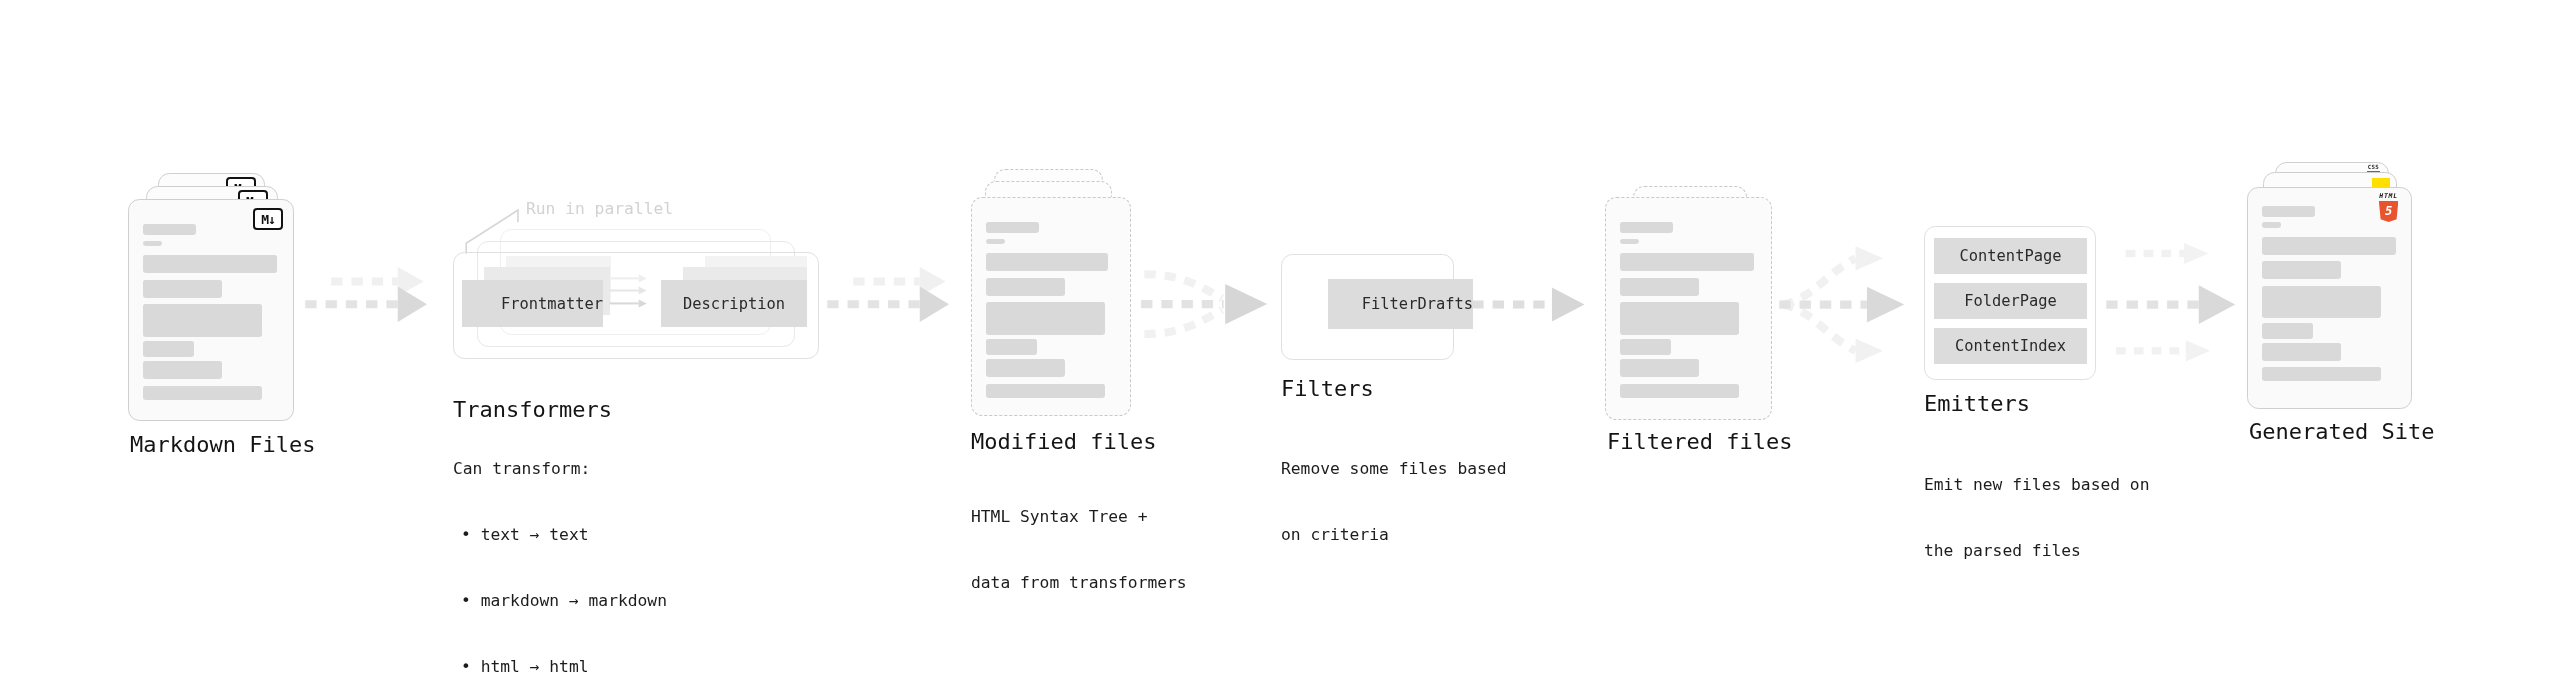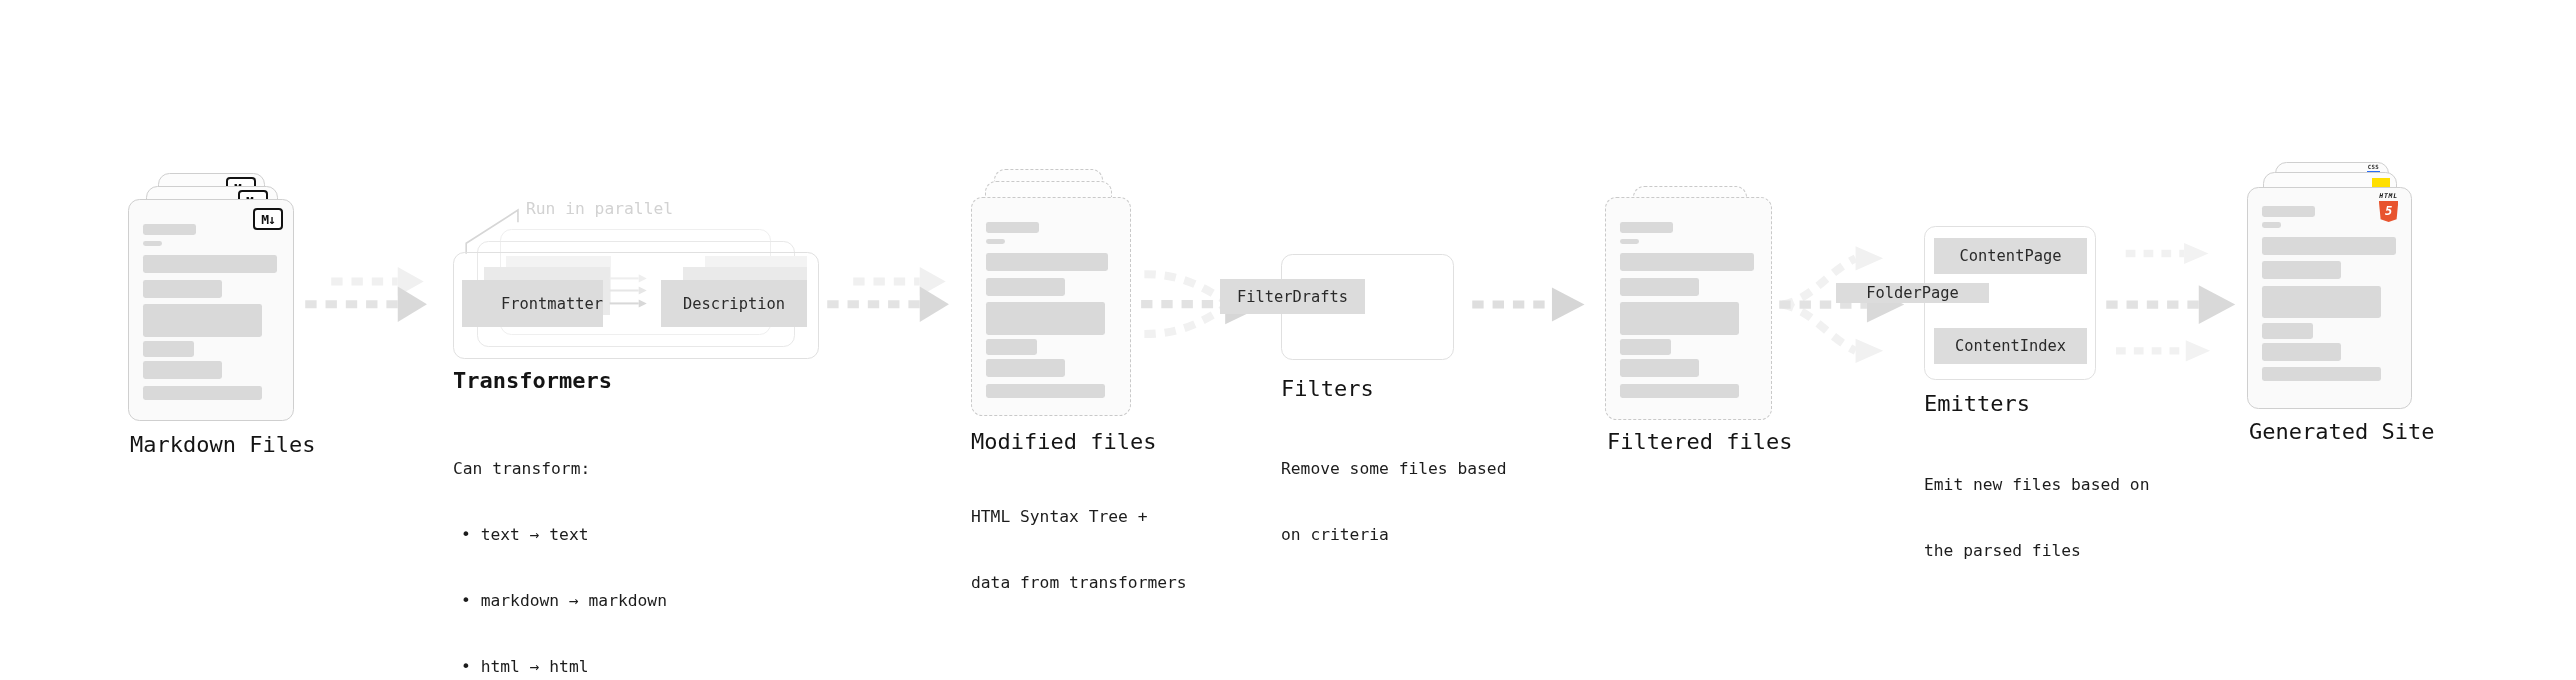--- a/index.html
+++ b/index.html
@@ -120,21 +120,21 @@
 
   <svg style="left:608px;top:270px;" width="42" height="41" viewBox="0 0 52 50">
     <line x1="2" y1="10" x2="38" y2="10" stroke="#eeeeee" stroke-width="2.5"></line>
       <polygon points="38,5 38,15 48,10" fill="#eeeeee"></polygon>
     <line x1="2" y1="25" x2="38" y2="25" stroke="#e6e6e6" stroke-width="2.5"></line>
       <polygon points="38,20 38,30 48,25" fill="#e6e6e6"></polygon>
     <line x1="2" y1="41" x2="38" y2="41" stroke="#d8d8d8" stroke-width="2.5"></line>
       <polygon points="38,36 38,46 48,41" fill="#d8d8d8"></polygon>
   </svg>
 
-  <div class="stage-label" style="left:453px;top:368px;font-weight:bold;">Transformers</div>
+  <div class="stage-label" style="left:453px;top:397px;">Transformers</div>
   <div class="caption" style="left:453px;top:414px;">
     <div>Can transform:</div>
     <div class="indent">• text → text</div>
     <div class="indent">• markdown → markdown</div>
     <div class="indent">• html → html</div>
   </div>
 
   <svg style="left:824px;top:262px;" width="142" height="65" viewBox="0 0 175 80">
     <line x1="36" y1="24" x2="118" y2="24" stroke="#f0f0f0" stroke-width="10" stroke-dasharray="14 11"></line>
     <polygon points="118,6 118,42 150,24" fill="#f0f0f0"></polygon>
@@ -163,21 +163,21 @@
   </div>
 
   <svg style="left:1136px;top:258px;" width="138" height="93" viewBox="0 0 170 115">
     <path d="M 10,20 C 55,20 78,34 106,50" fill="none" stroke="#f1f1f1" stroke-width="10" stroke-dasharray="14 11"></path>
     <path d="M 10,94 C 55,94 78,80 106,64" fill="none" stroke="#f1f1f1" stroke-width="10" stroke-dasharray="14 11"></path>
     <line x1="6" y1="57" x2="108" y2="57" stroke="#e2e2e2" stroke-width="10" stroke-dasharray="14 11"></line>
     <polygon points="110,32 110,82 162,57" fill="#d6d6d6"></polygon>
   </svg>
 
   <div class="frame" style="left:1281px;top:254px;width:173px;height:106px;"></div>
-  <div class="pill" style="left:1220px;top:279px;width:145px;height:35px;">
+  <div class="pill" style="left:1328px;top:279px;width:145px;height:50px;justify-content:flex-end;">
     <span>FilterDrafts</span>
   </div>
   <div class="stage-label" style="left:1281px;top:376px;">Filters</div>
   <div class="caption" style="left:1281px;top:414px;">
     <div>Remove some files based</div>
     <div>on criteria</div>
   </div>
 
   <svg style="left:1469px;top:284px;" width="122" height="41" viewBox="0 0 150 50">
     <line x1="4" y1="25" x2="102" y2="25" stroke="#dedede" stroke-width="10" stroke-dasharray="14 11"></line>
@@ -205,21 +205,21 @@
     <path d="M 8,77 C 45,84 62,116 98,134" fill="none" stroke="#f1f1f1" stroke-width="10" stroke-dasharray="14 11"></path>
     <polygon points="98,119 98,149 132,134" fill="#f1f1f1"></polygon>
     <line x1="4" y1="77" x2="112" y2="77" stroke="#e2e2e2" stroke-width="10" stroke-dasharray="14 11"></line>
     <polygon points="112,55 112,99 158,77" fill="#d9d9d9"></polygon>
   </svg>
 
   <div class="frame" style="left:1924px;top:226px;width:172px;height:154px;"></div>
   <div class="pill" style="left:1934px;top:238px;width:153px;height:36px;">
     <span>ContentPage</span>
   </div>
-  <div class="pill" style="left:1836px;top:283px;width:153px;height:20px;">
+  <div class="pill" style="left:1934px;top:283px;width:153px;height:36px;">
     <span>FolderPage</span>
   </div>
   <div class="pill" style="left:1934px;top:328px;width:153px;height:36px;">
     <span>ContentIndex</span>
   </div>
   <div class="stage-label" style="left:1924px;top:391px;">Emitters</div>
   <div class="caption" style="left:1924px;top:430px;">
     <div>Emit new files based on</div>
     <div>the parsed files</div>
   </div>

